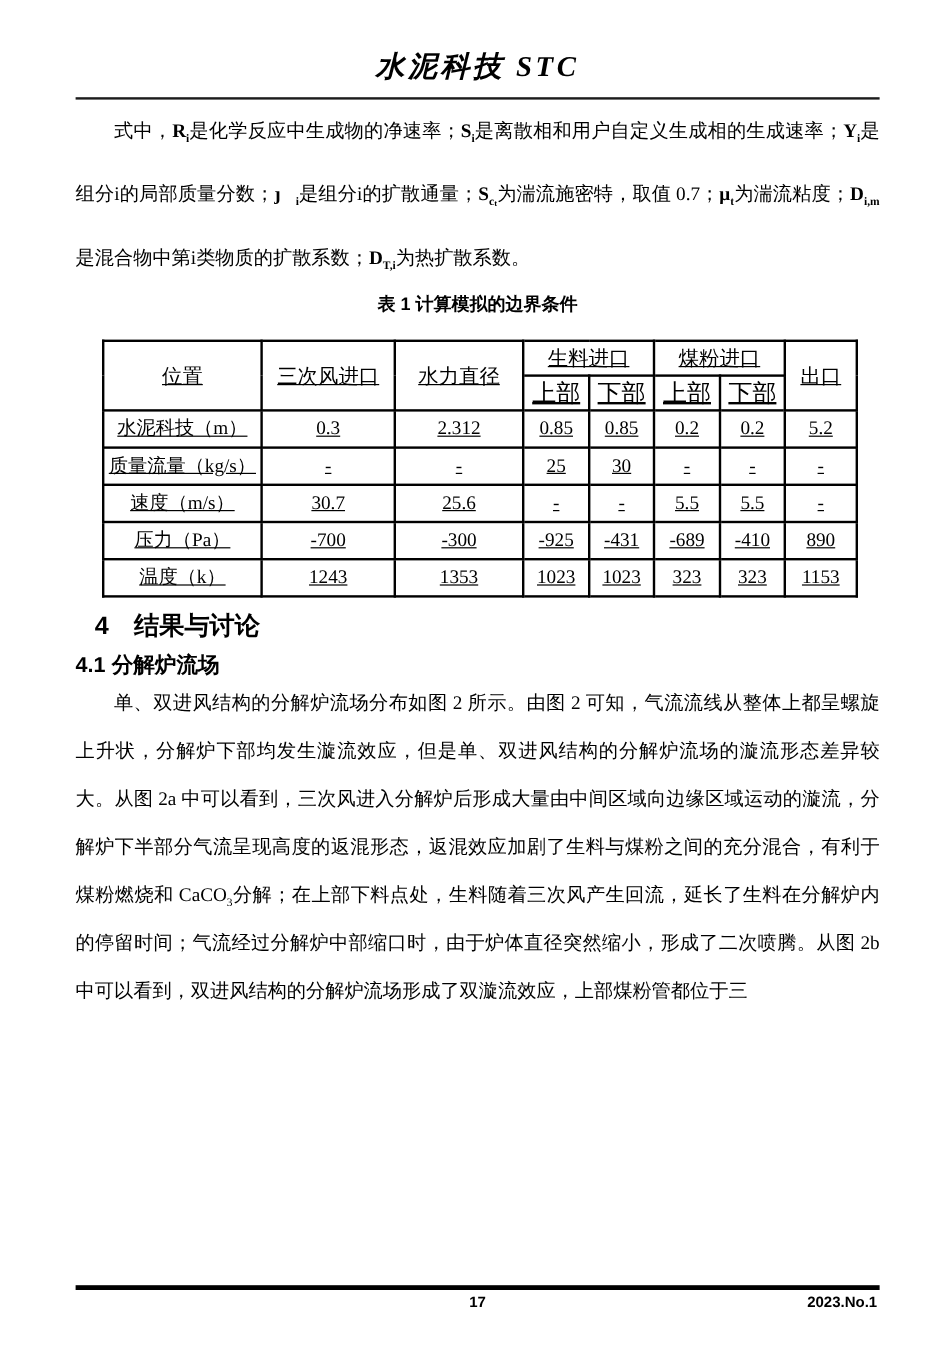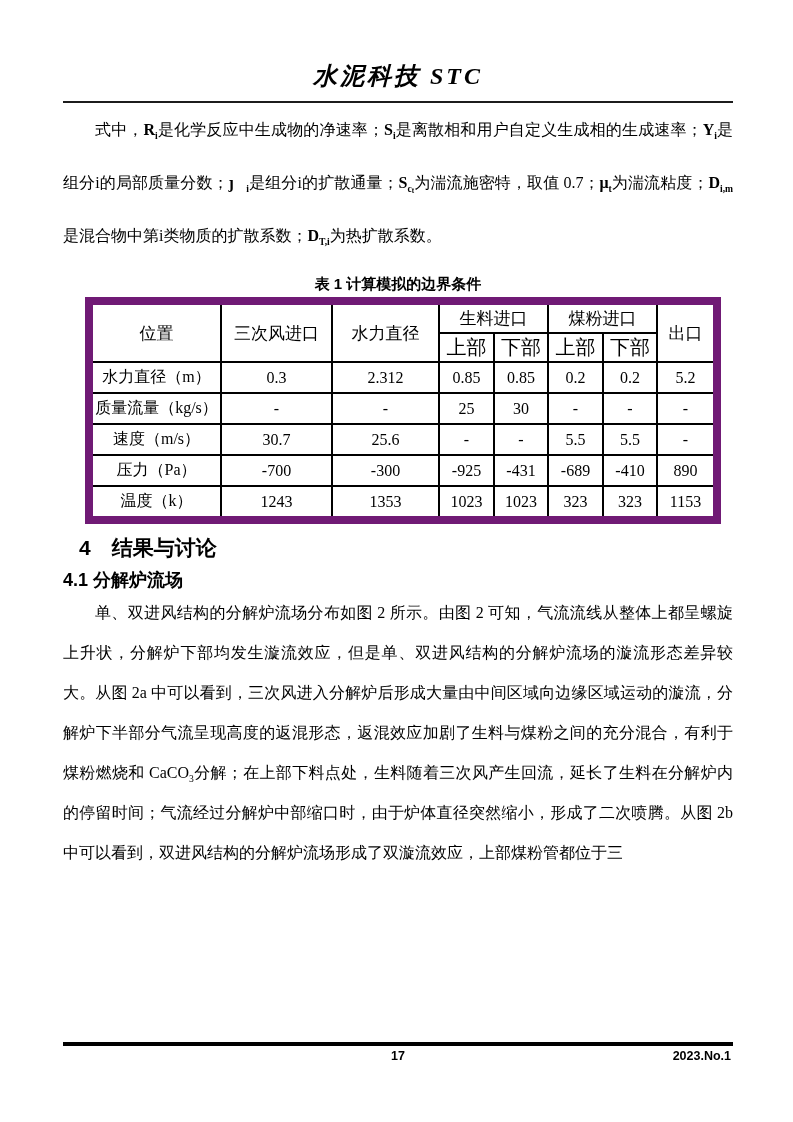--- a/index.html
+++ b/index.html
@@ -8,21 +8,21 @@
     width:793px; height:1122px;
     background:#ffffff;
     color:#000;
     font-family:"Liberation Serif","DejaVu Serif",serif;
     overflow:hidden;
     box-sizing:border-box;
   }
   .content { margin:0 60px 0 63px; }
 
   .journal-title {
-    padding-top:60px;
+    padding-top:40px;
     text-align:center;
     font-size:24px;
     font-style:italic;
     font-weight:600;
     letter-spacing:3px;
     line-height:32px;
   }
   .header-rule {
     margin-top:9px;
     border-top:2px solid #1c1c1c;
@@ -37,33 +37,34 @@
   .p-equation { margin-top:4px; line-height:53px; }
   .p-boundary { line-height:42px; }
   .p-flow    { margin-top:5px; line-height:40px; }
 
   sub { font-size:0.6em; line-height:0; }
   .p-equation sub { font-weight:bold; }
   sub.subsub { font-size:0.45em; vertical-align:-0.65em; }
   b.var { font-weight:bold; }
 
   .table-caption {
-    margin-top:12px;
+    margin-top:2px;
     text-align:center;
     font-family:"Liberation Sans","DejaVu Sans",sans-serif;
     font-weight:bold;
     font-size:15px;
     line-height:20px;
   }
   table.bc-table {
-    margin:3px 0 0 22px;
+    margin:19px 0 0 22px;
     border-collapse:collapse;
     table-layout:fixed;
     width:628px;
-    border:8px solid #701a75;
+    border:2px solid #701a75;
+    text-decoration:underline;
   }
   .bc-table th, .bc-table td {
     border:2px solid #000;
     text-align:center;
     vertical-align:middle;
     padding:0;
     overflow:hidden;
     white-space:nowrap;
   }
   .bc-table th { font-weight:normal; font-size:17px; }
@@ -82,21 +83,21 @@
     margin:5px 0 0 0;
     font-family:"Liberation Sans","DejaVu Sans",sans-serif;
     font-size:18px;
     font-weight:bold;
     line-height:26px;
   }
 
   .footer {
     position:absolute;
     left:63px; right:60px;
-    top:1042px;
+    top:1071px;
   }
   .footer-rule { border-top:4px solid #000; }
   .footer-row {
     position:relative;
     height:18px;
     margin-top:3px;
     font-family:"Liberation Sans","DejaVu Sans",sans-serif;
     font-size:12.5px;
     font-weight:600;
   }
@@ -144,21 +145,21 @@
         </tr>
         <tr class="hdr-sub">
           <th>上部</th>
           <th>下部</th>
           <th>上部</th>
           <th>下部</th>
         </tr>
       </thead>
       <tbody>
         <tr>
-          <td>水力直径（m）</td>
+          <td>水泥科技（m）</td>
           <td>0.3</td>
           <td>2.312</td>
           <td>0.85</td>
           <td>0.85</td>
           <td>0.2</td>
           <td>0.2</td>
           <td>5.2</td>
         </tr>
         <tr>
           <td>质量流量（kg/s）</td>

